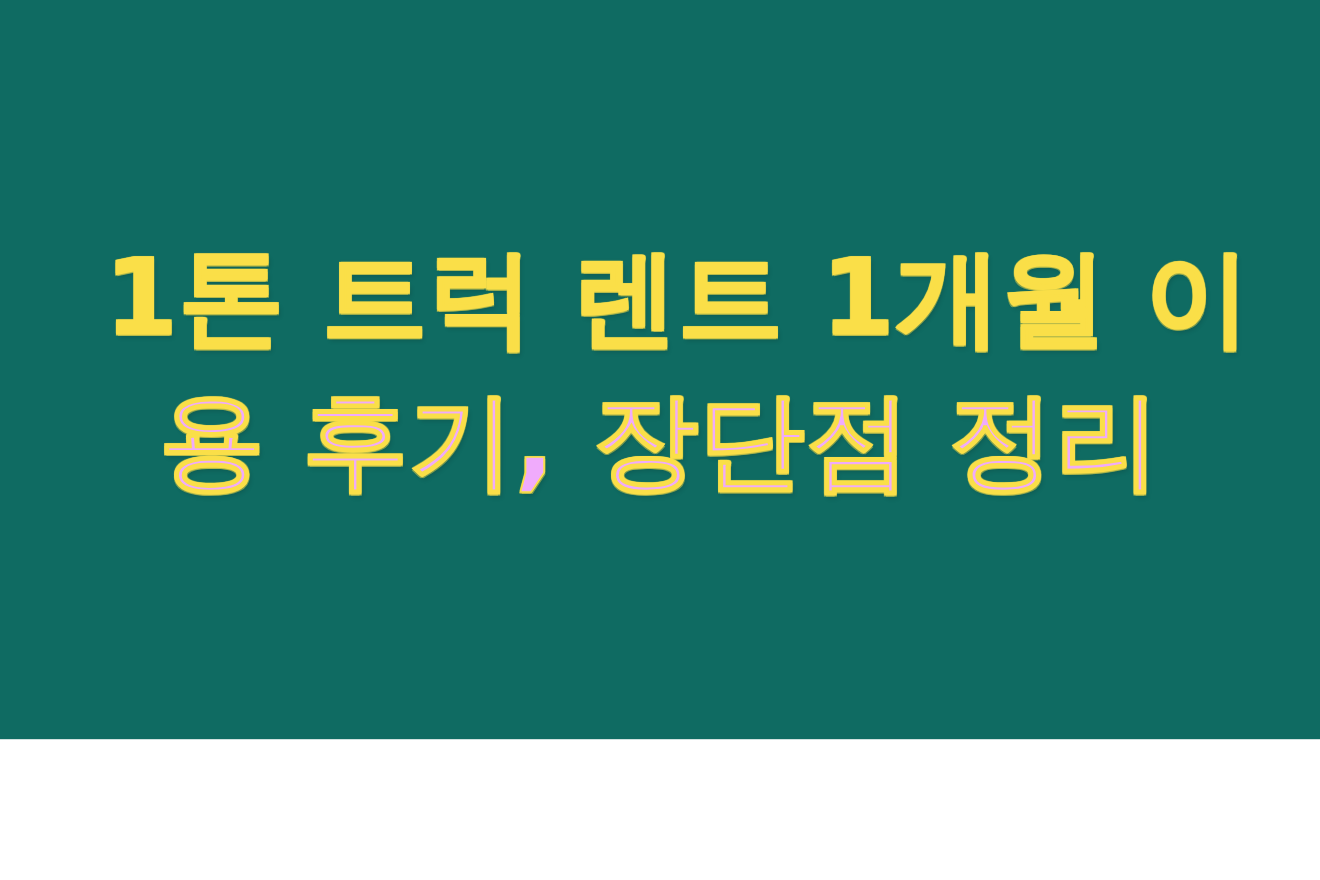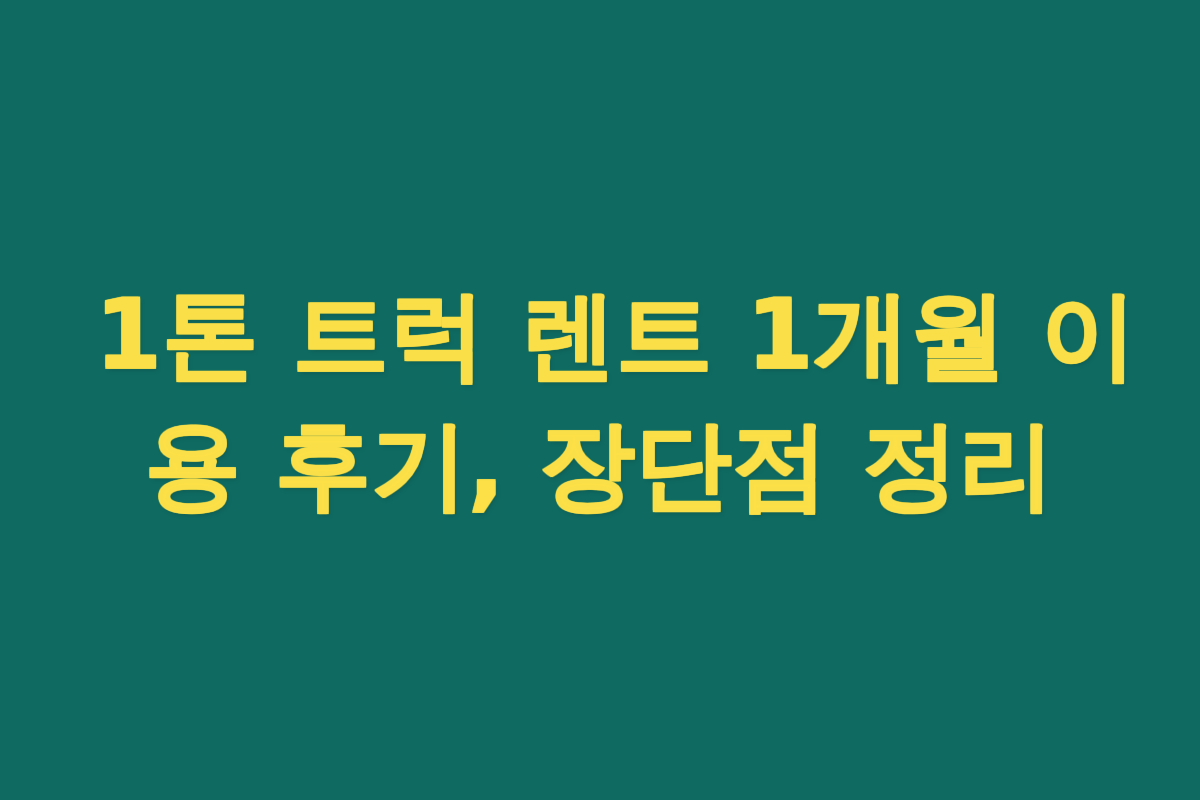--- a/index.html
+++ b/index.html
@@ -13,21 +13,21 @@
     height: 800px;
     overflow: hidden;
     font-family: "DejaVu Sans", "Liberation Sans", sans-serif;
   }
 
   
   #thumbnail-card {
     position: relative;
     box-sizing: border-box;
     width: 1200px;
-    height: 800px;
+    height: 672px;
     display: flex;
     align-items: center;
     justify-content: center;
     background-color: #0f6b62; 
     overflow: hidden;
   }
 
   #title-block {
     width: 1010px;
     text-align: center;
@@ -61,16 +61,16 @@
 </style>
 </head>
 <body>
 
 <div id="thumbnail-card" style="background-color: rgb(15, 107, 98);">
 
   <div id="title-block">
 
     <span class="title-line" style="color: rgb(250, 223, 72);">1톤 트럭 렌트 1개월 이</span>
 
-    <span class="title-line" style="color: #fde047;">용 후기, 장단점 정리</span>
+    <span class="title-line" style="color: #f0abfc;">용 후기, 장단점 정리</span>
 
   </div>
 </div>
 
 </body></html>

